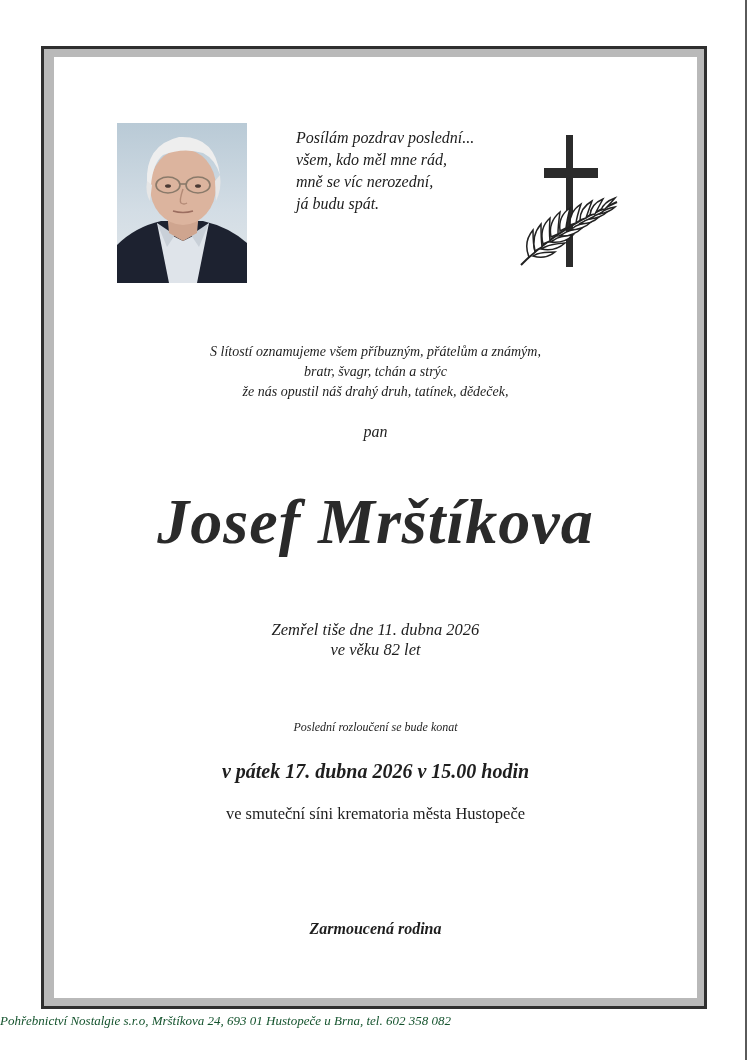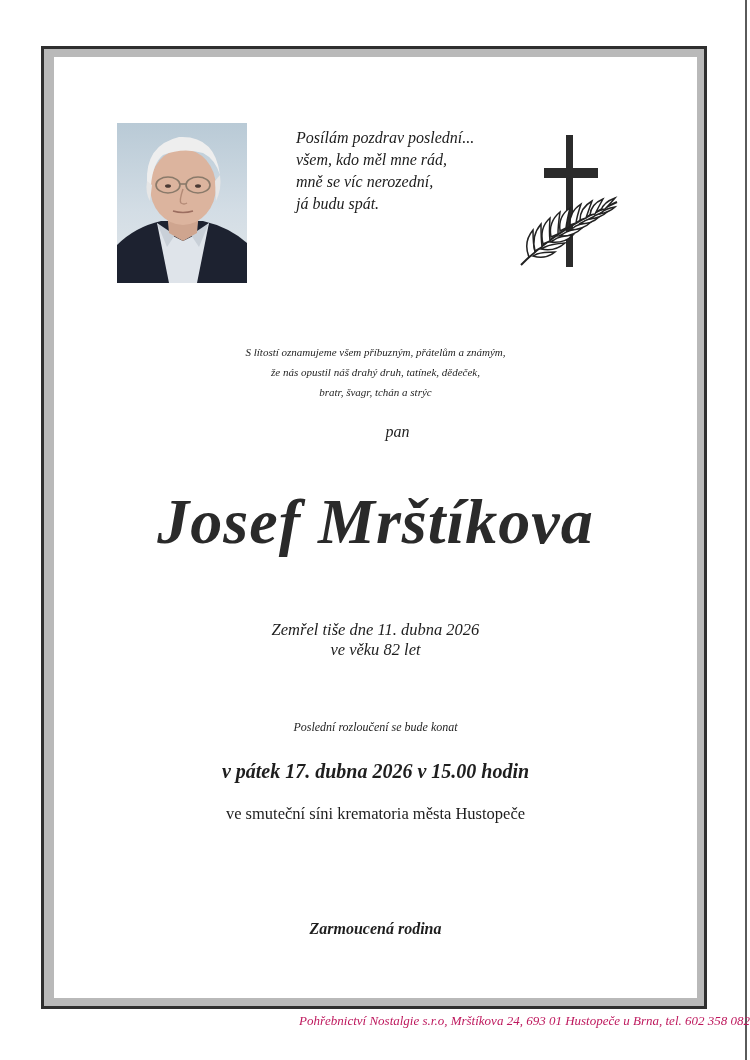--- a/index.html
+++ b/index.html
@@ -27,34 +27,34 @@
       overflow: hidden;
       background: linear-gradient(180deg, #b9cad6 0%, #d3dde5 55%, #e2e7ea 100%);
     }
     .verse {
       position: absolute; left: 296px; top: 127px; width: 220px;
       font-style: italic; font-size: 16px; line-height: 22px; color: #1c1c1c;
     }
     .verse div { white-space: nowrap; }
     .cross-wrap { position: absolute; left: 515px; top: 130px; width: 110px; height: 145px; }
     .center { position: absolute; left: 54px; width: 643px; text-align: center; }
-    .announce { top: 342px; font-style: italic; font-size: 11px; line-height: 20px; }
-    .pan { top: 423px; font-style: italic; font-size: 16px; margin-left: 22px; }
+    .announce { top: 342px; font-style: italic; font-size: 14px; line-height: 20px; }
+    .pan { top: 423px; font-style: italic; font-size: 16px; }
     .name {
       top: 482px; font-style: italic; font-weight: bold; font-size: 64px;
       letter-spacing: 1px; color: #2a2a2a; line-height: 80px;
     }
     .death { top: 620px; font-style: italic; font-size: 16.5px; line-height: 20px; }
     .farewell-intro { top: 720px; font-style: italic; font-size: 12px; }
     .farewell-date { top: 760px; font-style: italic; font-weight: bold; font-size: 20px; }
     .farewell-place { top: 804px; font-size: 16.5px; }
     .signature { top: 920px; font-style: italic; font-weight: bold; font-size: 16px; }
     .footer {
-      position: absolute; left: 0; width: 750px; top: 1013px; text-align: right;
-      font-style: italic; font-size: 13px; color: #be185d;
+      position: absolute; left: 0; width: 750px; top: 1013px; text-align: left;
+      font-style: italic; font-size: 13px; color: #14532d;
     }
   </style>
 </head>
 <body>
 
 <div class="scan-edge"></div>
 
 <div class="frame-outer">
   <div class="frame-inner"></div>
 </div>
@@ -120,22 +120,22 @@
       <path d="M54 100 Q68 100 76 92 Q62 94 58 98 Z"></path>
       <path d="M64 94 Q77 94 84 87 Q71 89 68 92 Z"></path>
       <path d="M74 89 Q86 88 92 82 Q81 84 78 87 Z"></path>
       <path d="M84 84 Q95 82 100 77 Q90 79 87 82 Z"></path>
     </g>
   </svg>
 </div>
 
 <div class="center announce">
   <div>S lítostí oznamujeme všem příbuzným, přátelům a známým,</div>
+  <div>bratr, švagr, tchán a strýc</div>
   <div>že nás opustil náš drahý druh, tatínek, dědeček,</div>
-  <div>bratr, švagr, tchán a strýc</div>
 </div>
 
 <div class="center pan">pan</div>
 
 <div class="center name">Josef Mrštíkova</div>
 
 <div class="center death">
   <div>Zemřel tiše dne 11. dubna 2026</div>
   <div>ve věku 82 let</div>
 </div>

